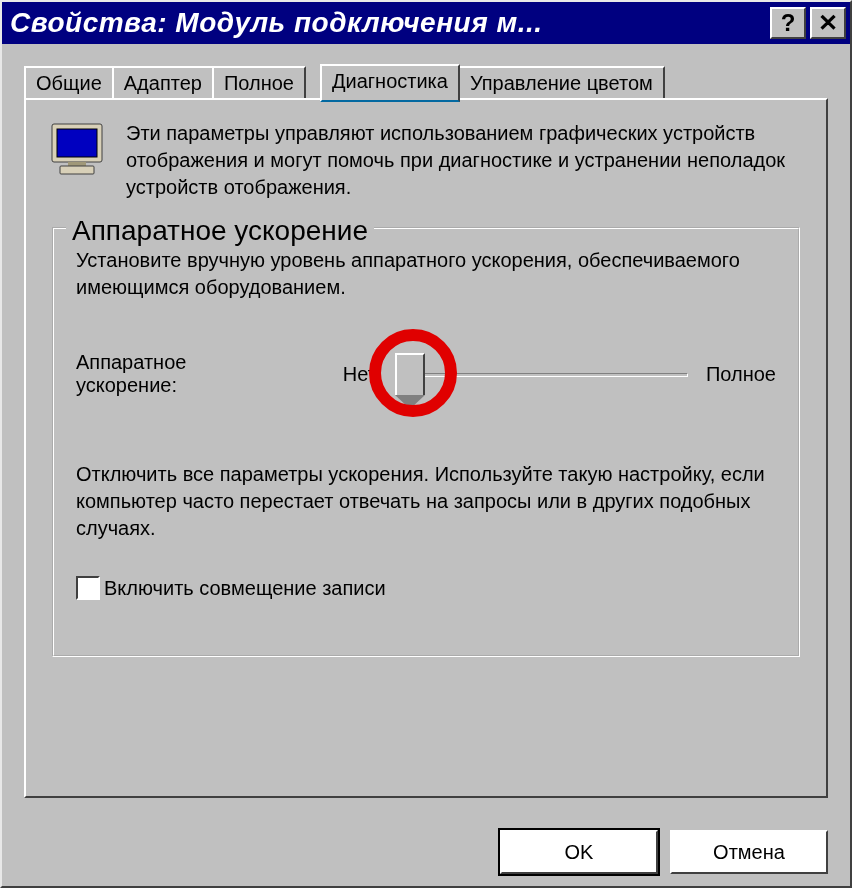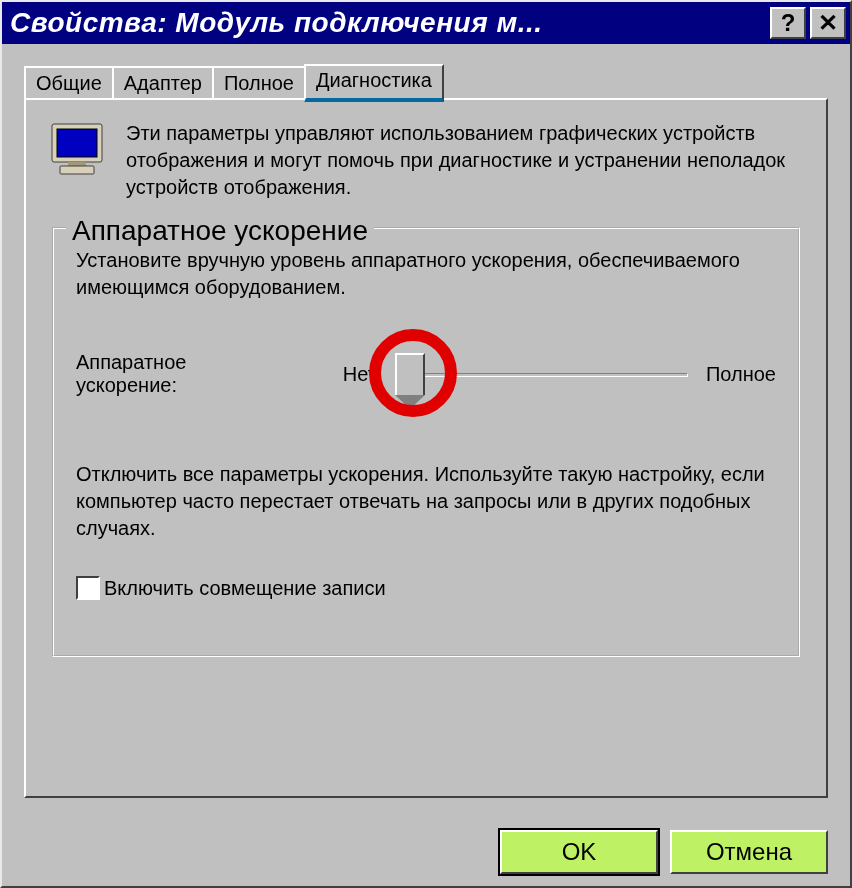--- a/index.html
+++ b/index.html
@@ -85,22 +85,23 @@
     position: relative;
     height: 32px;
     display: flex;
     align-items: center;
   }
   .tab.active {
     height: 38px;
     padding-bottom: 8px;
     top: 2px;
     z-index: 5;
-    border-bottom: 4px solid #0369a1;
+    border-bottom: 2px solid #0369a1;
     margin-bottom: -2px;
+    margin-left: 16px;
   }
   .tab-panel {
     border-top: 2px solid #fff;
     border-left: 2px solid #fff;
     border-bottom: 2px solid #404040;
     border-right: 2px solid #404040;
     background: #c0c0c0;
     padding: 20px 24px 24px 24px;
     position: relative;
     height: 700px;
@@ -221,29 +222,29 @@
   .button-bar {
     position: absolute;
     bottom: 12px;
     right: 22px;
     display: flex;
     gap: 12px;
   }
   .btn {
     min-width: 158px;
     height: 44px;
-    background: #bef264;
+    background: #ffffff;
     border-top: 2px solid #fff;
     border-left: 2px solid #fff;
     border-bottom: 2px solid #404040;
     border-right: 2px solid #404040;
     display: flex;
     align-items: center;
     justify-content: center;
-    font-size: 24px;
+    font-size: 20px;
     padding: 0 10px;
   }
   .btn.default {
     box-shadow: 0 0 0 2px #000;
   }
   .btn.disabled {
     color: #808080;
     text-shadow: 1px 1px 0 #fff;
   }
 </style>
@@ -271,20 +272,23 @@
         <span>Общие</span>
       </div>
       <div class="tab">
         <span>Адаптер</span>
       </div>
       <div class="tab">
         <span>Полное</span>
       </div>
       <div class="tab active">
         <span>Диагностика</span>
+      </div>
+      <div class="tab">
+        <span>Управление цветом</span>
       </div>
     </div>
 
     <div class="tab-panel">
 
       <div class="intro">
         <div class="monitor-icon">
           <svg viewBox="0 0 58 54" width="58" height="54">
             <rect x="2" y="2" width="50" height="38" rx="2" fill="#d8d0b8" stroke="#404040" stroke-width="1"></rect>
             <rect x="7" y="7" width="40" height="28" fill="#0000c0" stroke="#000" stroke-width="1"></rect>

